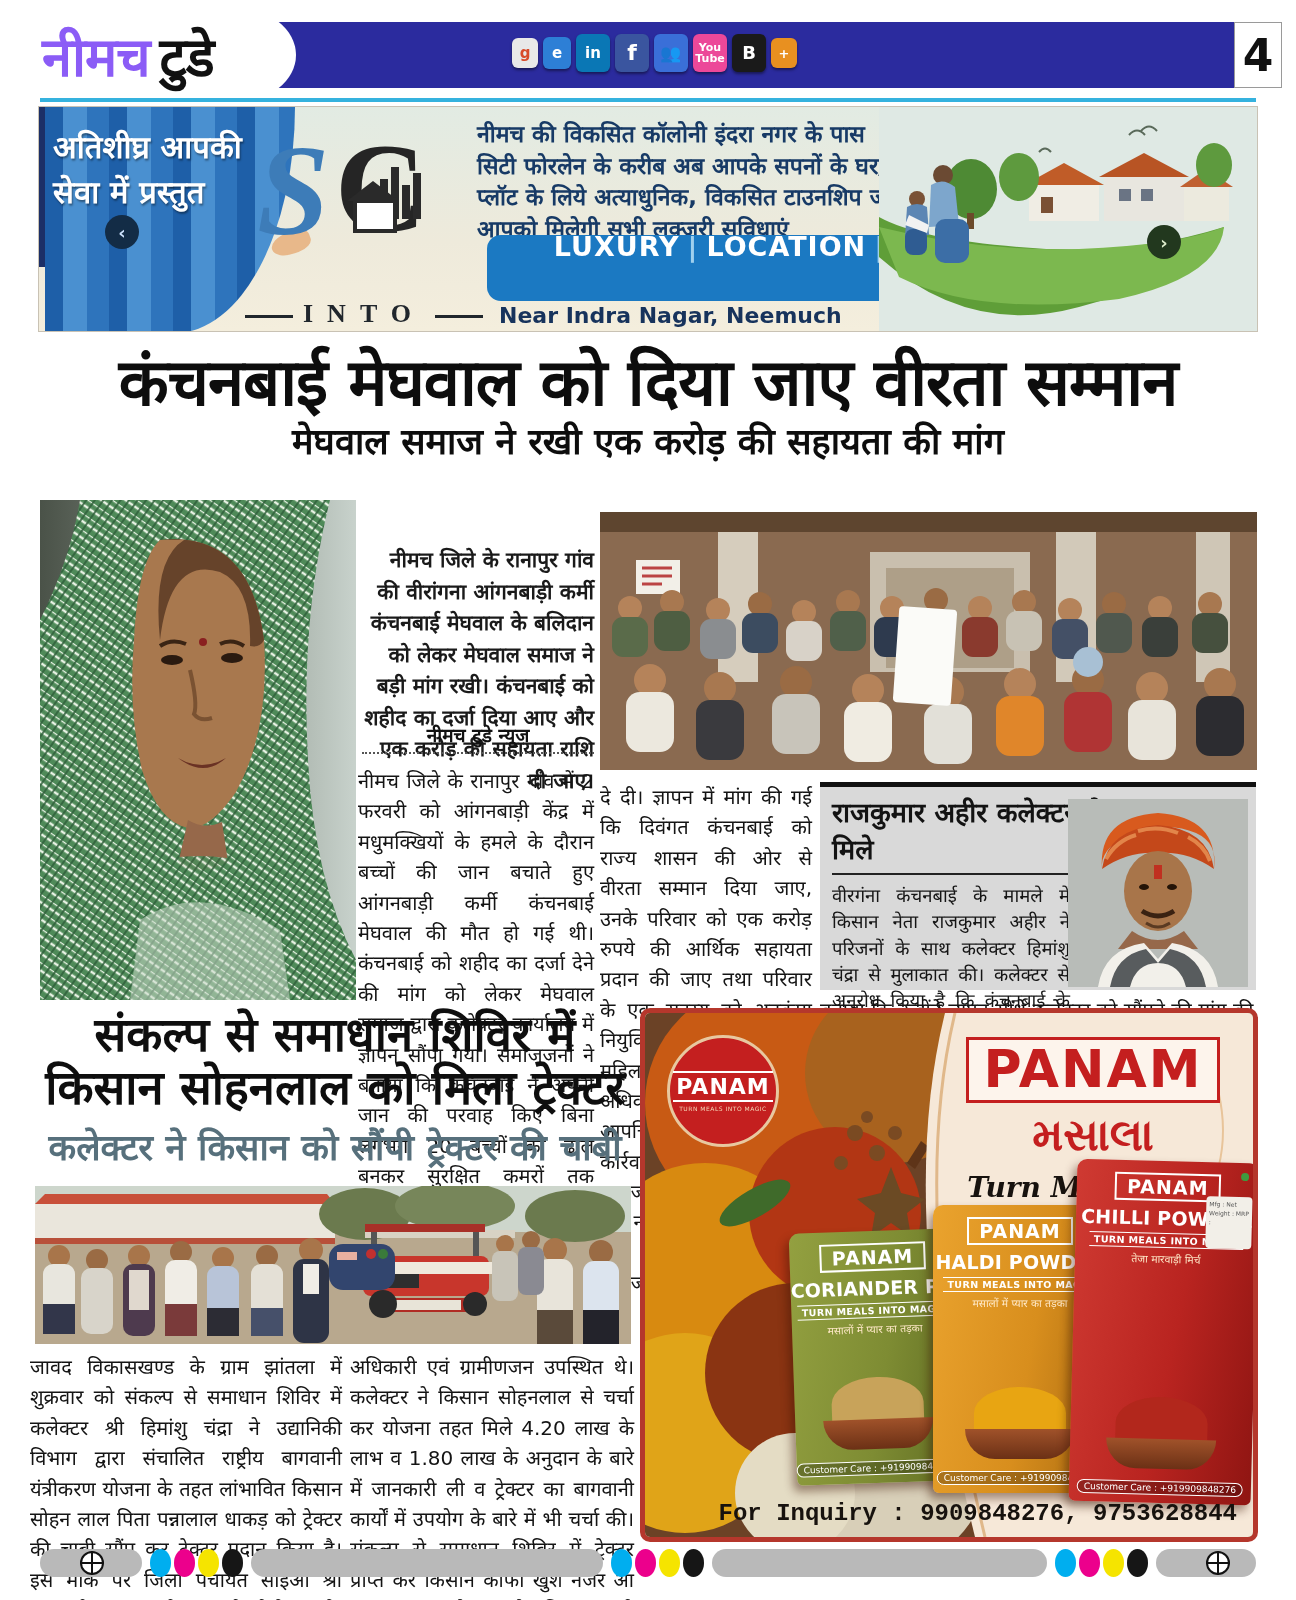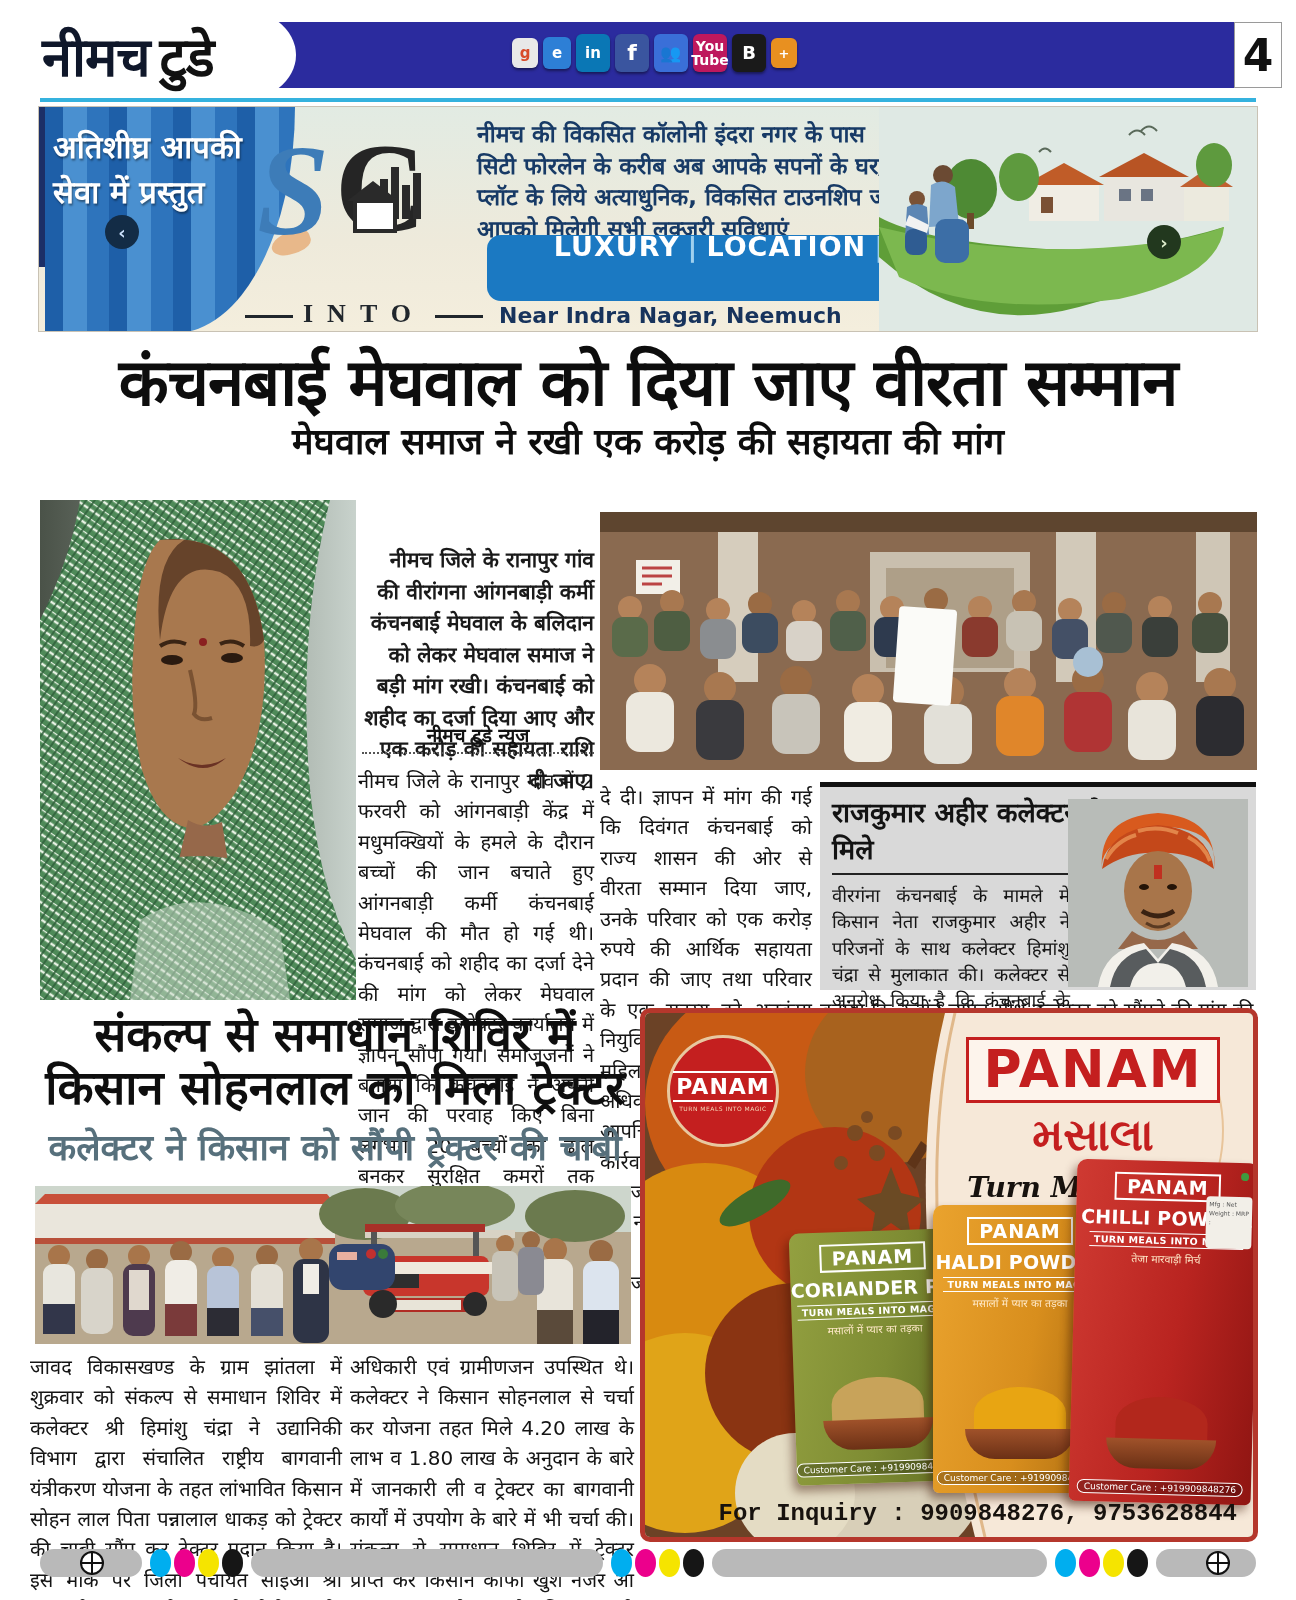--- a/index.html
+++ b/index.html
@@ -2,32 +2,32 @@
 <html><head>
 <meta charset="utf-8">
 <style>
   * { margin:0; padding:0; box-sizing:border-box; }
   body { background:#ffffff; font-family:"DejaVu Sans", sans-serif; }
   .page { position:relative; width:1296px; height:1600px; background:#fff; overflow:hidden; margin:0 auto; }
 
   
   .masthead { position:absolute; left:0; top:0; width:1296px; height:100px; background:#fff; }
   .logo { position:absolute; left:42px; top:18px; font-size:54px; font-weight:bold; letter-spacing:-1px; z-index:3; white-space:nowrap; }
-  .logo .l1 { color:#0f172a; }
+  .logo .l1 { color:#8b5cf6; }
   .logo .l2 { color:#111; margin-left:10px; }
   .blue-bar { position:absolute; left:232px; top:22px; width:1016px; height:66px; background:#2b2b9e; }
   .bar-oval { position:absolute; left:-56px; top:-14px; width:120px; height:94px; background:#fff; border-radius:50%; }
   .social-row { position:absolute; left:280px; top:12px; display:flex; gap:5px; align-items:center; z-index:2; }
   .sicon { width:34px; height:38px; border-radius:6px; color:#fff; font-size:15px; font-weight:bold; display:flex; align-items:center; justify-content:center; box-shadow:0 2px 3px rgba(0,0,0,.45); text-align:center; line-height:1; }
   .si-g  { background:#e8e8e8; color:#d84b2a; width:26px; height:30px;}
   .si-e  { background:#2d7fd6; width:28px; height:32px;}
   .si-in { background:#0a77b5; }
   .si-f  { background:#3a559f; font-size:22px; }
   .si-ms { background:#3a6fd8; font-size:17px; }
-  .si-yt { background:#be185d; font-size:14px; flex-direction:column; }
+  .si-yt { background:#ec4899; font-size:11px; flex-direction:column; }
   .si-b  { background:#1a1a1a; font-size:18px; }
   .si-sm { background:#e89020; width:26px; height:30px; font-size:13px; }
   .date-box { position:absolute; right:70px; top:14px; color:#fff; font-size:25px; font-weight:bold; white-space:nowrap; }
   .page-num { position:absolute; right:14px; top:22px; width:48px; height:66px; background:#fff; border:1px solid #9a9a9a; color:#111; font-size:44px; font-weight:bold; display:flex; align-items:center; justify-content:center; }
   .cyan-line { position:absolute; left:40px; top:98px; width:1216px; height:4px; background:#35b2de; }
 
   
   .samrat { position:absolute; left:38px; top:106px; width:1220px; height:226px; border:1px solid #c9c2b4; background:linear-gradient(180deg,#e2ebe3 0%,#eeeadb 60%,#f4eedd 100%); overflow:hidden; }
   .sam-strip { position:absolute; left:0; top:0; width:12px; height:160px; background:#1c2f66; }
   .curtain { position:absolute; left:6px; top:0; width:250px; height:226px;

